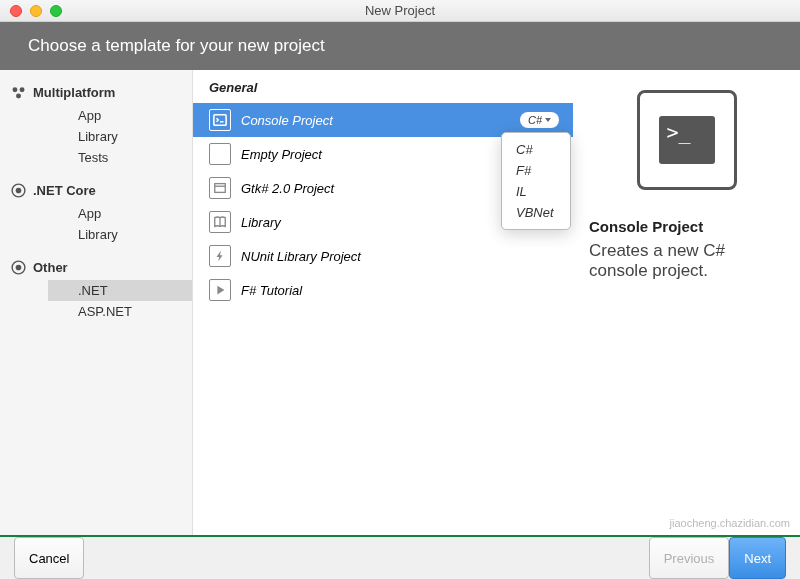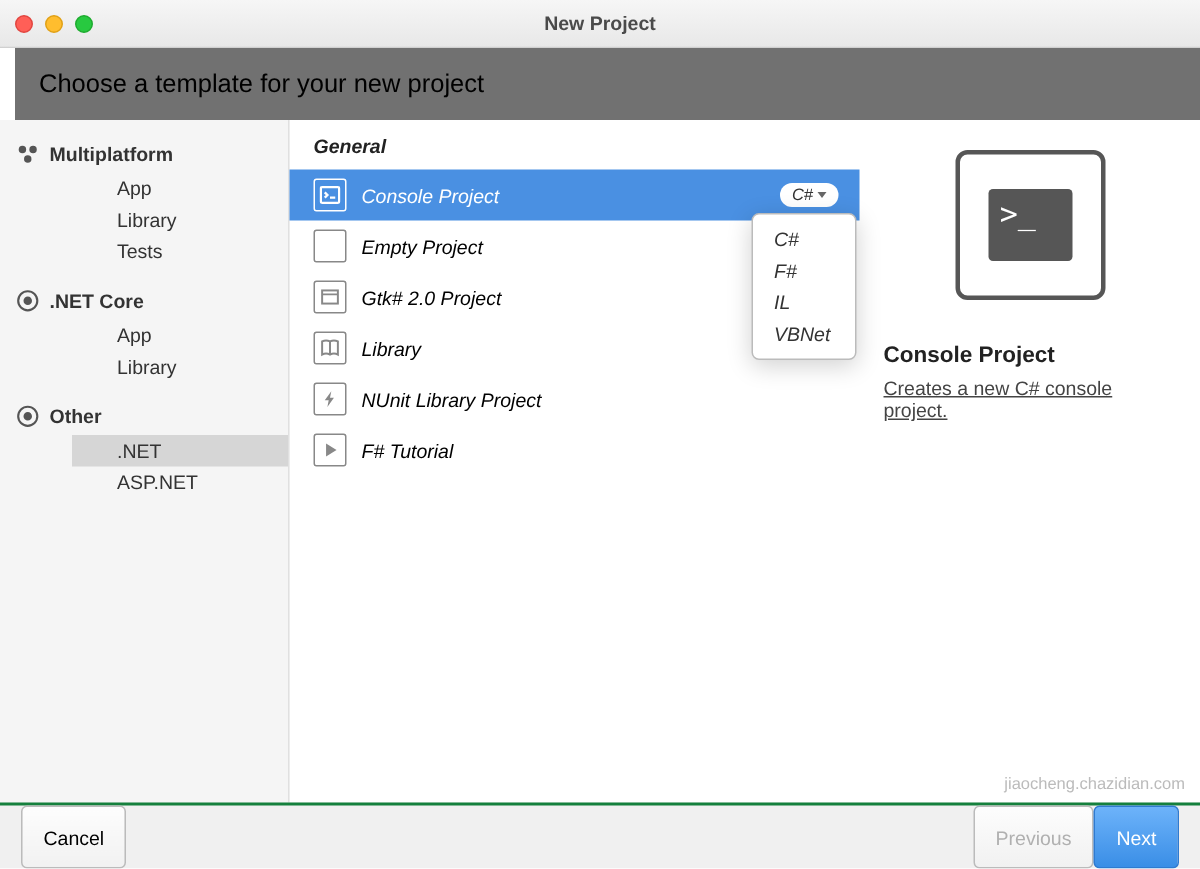--- a/index.html
+++ b/index.html
@@ -1,28 +1,28 @@
 <!DOCTYPE html>
 <html><head>
   <meta charset="utf-8">
   <style>
     * { margin: 0; padding: 0; box-sizing: border-box; font-family: -apple-system, BlinkMacSystemFont, "Helvetica Neue", Arial, sans-serif; }
     body { width: 800px; height: 579px; background: #fff; overflow: hidden; position: relative; }
     
     
-    .titlebar { height: 32px; background: linear-gradient(#f6f6f6, #e8e8e8); border-bottom: 1px solid #d0d0d0; display: flex; align-items: center; position: relative; font-weight: bold; }
+    .titlebar { height: 22px; background: linear-gradient(#f6f6f6, #e8e8e8); border-bottom: 1px solid #d0d0d0; display: flex; align-items: center; position: relative; }
     .traffic-lights { display: flex; gap: 8px; padding-left: 10px; }
     .tl { width: 12px; height: 12px; border-radius: 50%; }
     .tl.red { background: #ff5f57; border: 0.5px solid #e24640; }
     .tl.yellow { background: #ffbd2e; border: 0.5px solid #e1a116; }
     .tl.green { background: #28c940; border: 0.5px solid #1eac2f; }
     .title { position: absolute; left: 0; right: 0; text-align: center; font-size: 13px; color: #4a4a4a; pointer-events: none; }
     
     
-    .banner { background: #717171; color: #000000; padding: 14px 16px; font-size: 17px; font-weight: 300; margin-left: 10px; }
+    .banner { background: #717171; color: #ffffff; padding: 14px 28px; font-size: 17px; font-weight: 300; }
     
     
     .content { display: flex; height: 490px; }
     
     
     .sidebar { width: 193px; background: #f5f5f5; border-right: 1px solid #e0e0e0; padding-top: 10px; font-size: 13px; }
     .side-cat { display: flex; align-items: center; gap: 6px; padding: 4px 10px; font-weight: 600; color: #333; }
     .side-cat svg { width: 17px; height: 17px; flex-shrink: 0; }
     .side-items { margin-bottom: 10px; }
     .side-item { padding: 3px 10px 3px 30px; color: #333; cursor: pointer; margin-left: 48px; }
@@ -41,21 +41,21 @@
     
     
     .dropdown { position: absolute; right: 2px; top: 62px; background: #fff; border: 1px solid #bbb; border-radius: 5px; box-shadow: 0 4px 16px rgba(0,0,0,0.18); padding: 6px 0; width: 70px; z-index: 10; }
     .dropdown-item { padding: 3px 14px; font-size: 13px; color: #333; cursor: pointer; }
     
     
     .detail { width: 227px; padding: 20px 16px; }
     .detail-figure { width: 100px; height: 100px; margin: 0 auto 28px; border: 3px solid #565656; border-radius: 8px; display: flex; align-items: center; justify-content: center; }
     .detail-figure-inner { width: 56px; height: 48px; background: #565656; border-radius: 3px; color: #fff; font-family: monospace; font-size: 20px; padding: 4px 8px; }
     .detail-title { font-size: 15px; font-weight: 700; margin-bottom: 6px; color: #222; }
-    .detail-desc { font-size: 13px; color: #444; text-decoration: underline; }
+    .detail-desc { font-size: 17px; color: #444; }
     
     
     .footer { position: absolute; bottom: 0; left: 0; right: 0; height: 44px; background: #f0f0f0; border-top: 2px solid #15803d; display: flex; padding: 0 14px; }
     .btn { font-size: 13px; padding: 3px 14px; border: 1px solid #bbb; border-radius: 4px; background: linear-gradient(#fdfdfd, #f1f1f1); cursor: pointer; }
     .btn.disabled { color: #b0b0b0; }
     .btn.primary { background: linear-gradient(#6db3fa, #3a8ee6); color: #fff; border-color: #2f7bd1; }
     .spacer { flex: 1; }
     .footer .btn + .btn { }
     
     .watermark { position: absolute; right: 10px; bottom: 50px; font-size: 11px; color: #bbb; pointer-events: none; }

